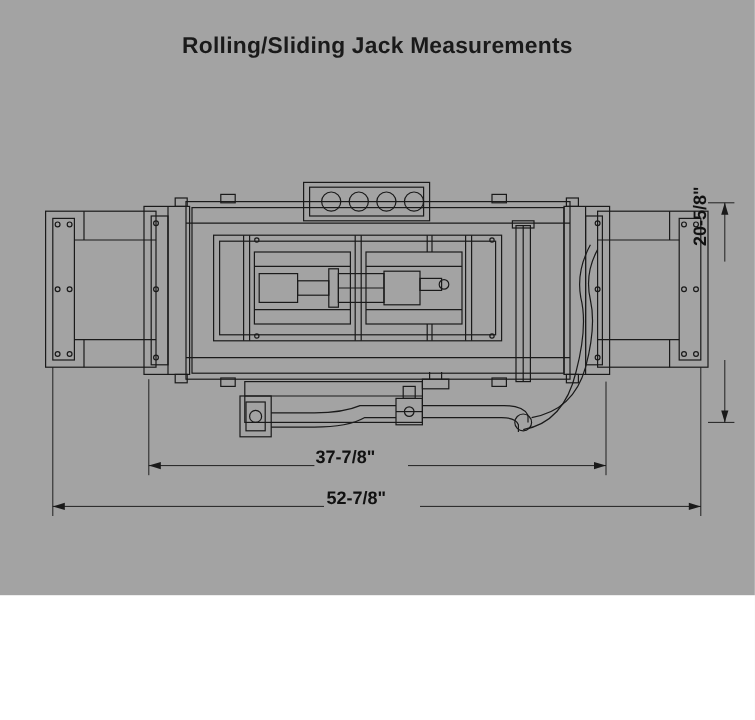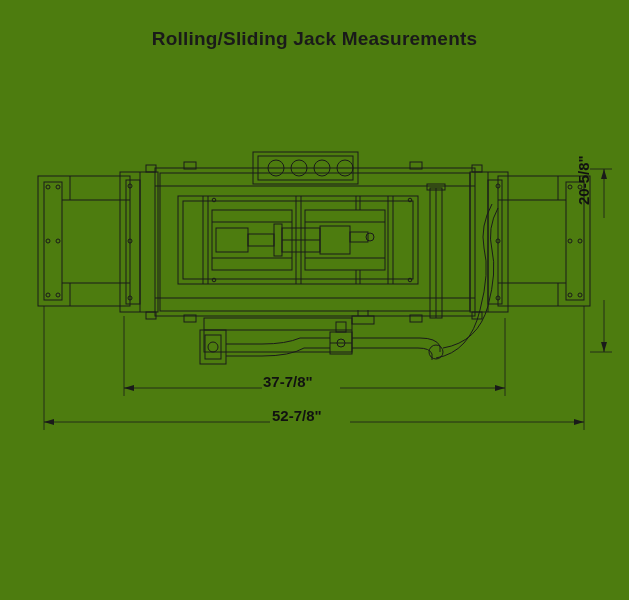--- a/index.html
+++ b/index.html
@@ -11,22 +11,22 @@
     width: 629px;
     height: 600px;
     font-family: "Liberation Sans", sans-serif;
     color: #000000;
     overflow: hidden;
     position: relative;
   }
   #page {
     position: relative;
     width: 629px;
-    height: 600px;
-    background: #4d7c0f;
+    height: 496px;
+    background: #a3a3a3;
   }
   #title {
     position: absolute;
     left: 0;
     top: 28px;
     width: 629px;
     text-align: center;
     font-size: 19px;
     font-weight: bold;
     letter-spacing: 0.2px;

